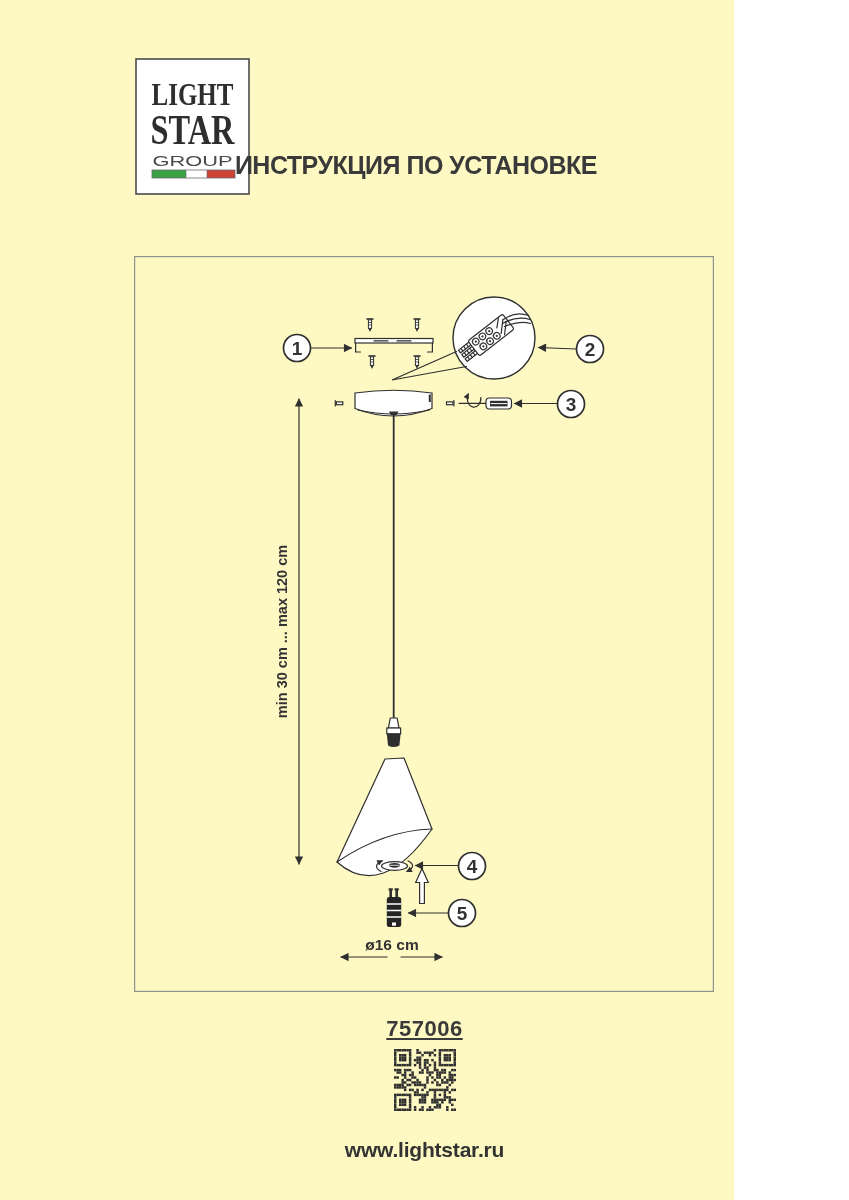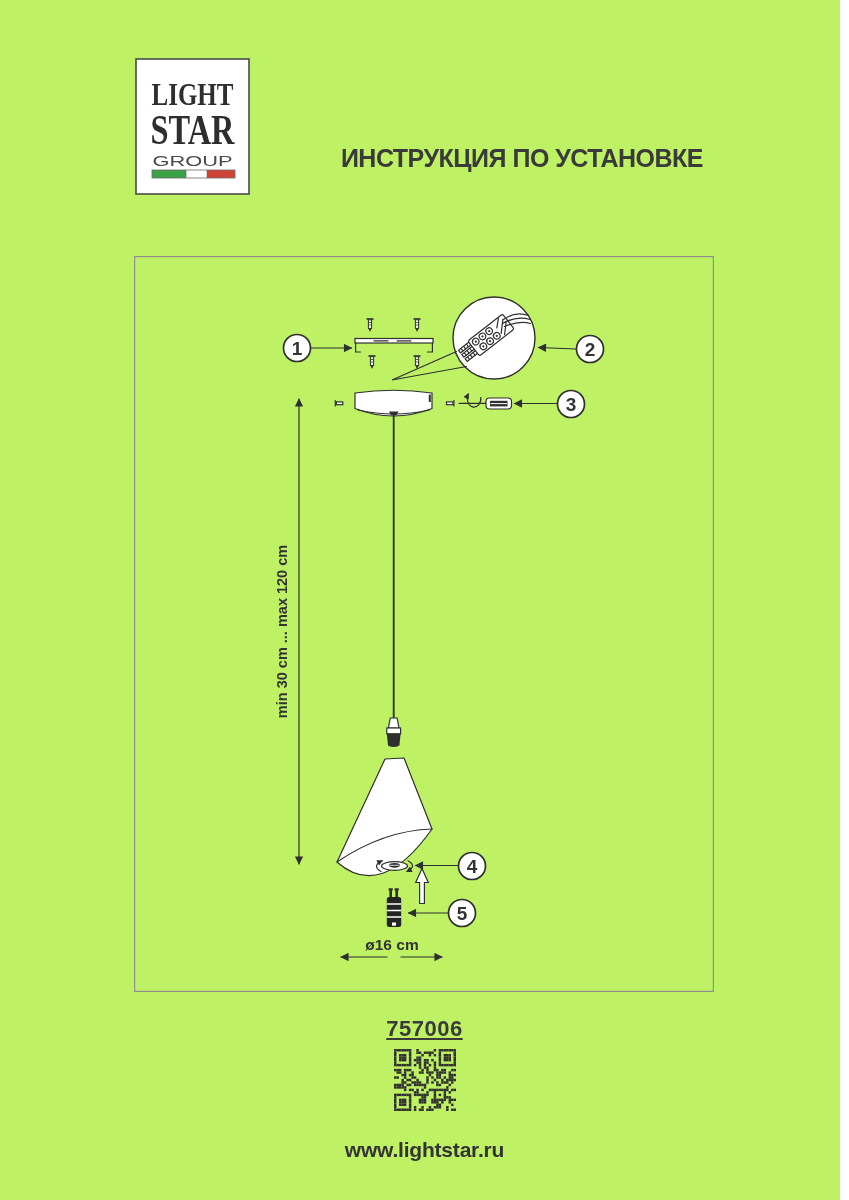--- a/index.html
+++ b/index.html
@@ -1,29 +1,29 @@
 <!DOCTYPE html>
 <html><head>
 <meta charset="utf-8">
 <style>
   html,body{margin:0;padding:0;background:#ffffff;}
   .page{
-    position:relative;width:840px;height:1200px;background:#bef264;overflow:hidden;
+    position:relative;width:734px;height:1200px;background:#fef9c3;overflow:hidden;
     font-family:"Liberation Sans",sans-serif;color:#383838;
   }
   .abs{position:absolute;}
 
   
   .hdr-top{
     top:55px;right:137px;text-align:right;
     font-size:22px;font-weight:700;line-height:30px;letter-spacing:0;
     color:#3a3a3a;white-space:nowrap;
   }
   .hdr-title{
-    top:147px;right:137px;text-align:left;
+    top:154px;right:137px;text-align:left;
     font-size:25px;font-weight:700;line-height:23px;letter-spacing:-0.5px;
     color:#3a3a3a;white-space:nowrap;
   }
 
   
   .ft-article{top:1016px;left:0;width:849px;text-align:center;
     font-size:22px;font-weight:700;color:#3a3a3a;letter-spacing:0.5px;text-decoration:underline;}
   .ft-site{top:1138px;left:0;width:849px;text-align:center;
     font-size:21px;font-weight:700;color:#333;letter-spacing:-0.2px;}
 

